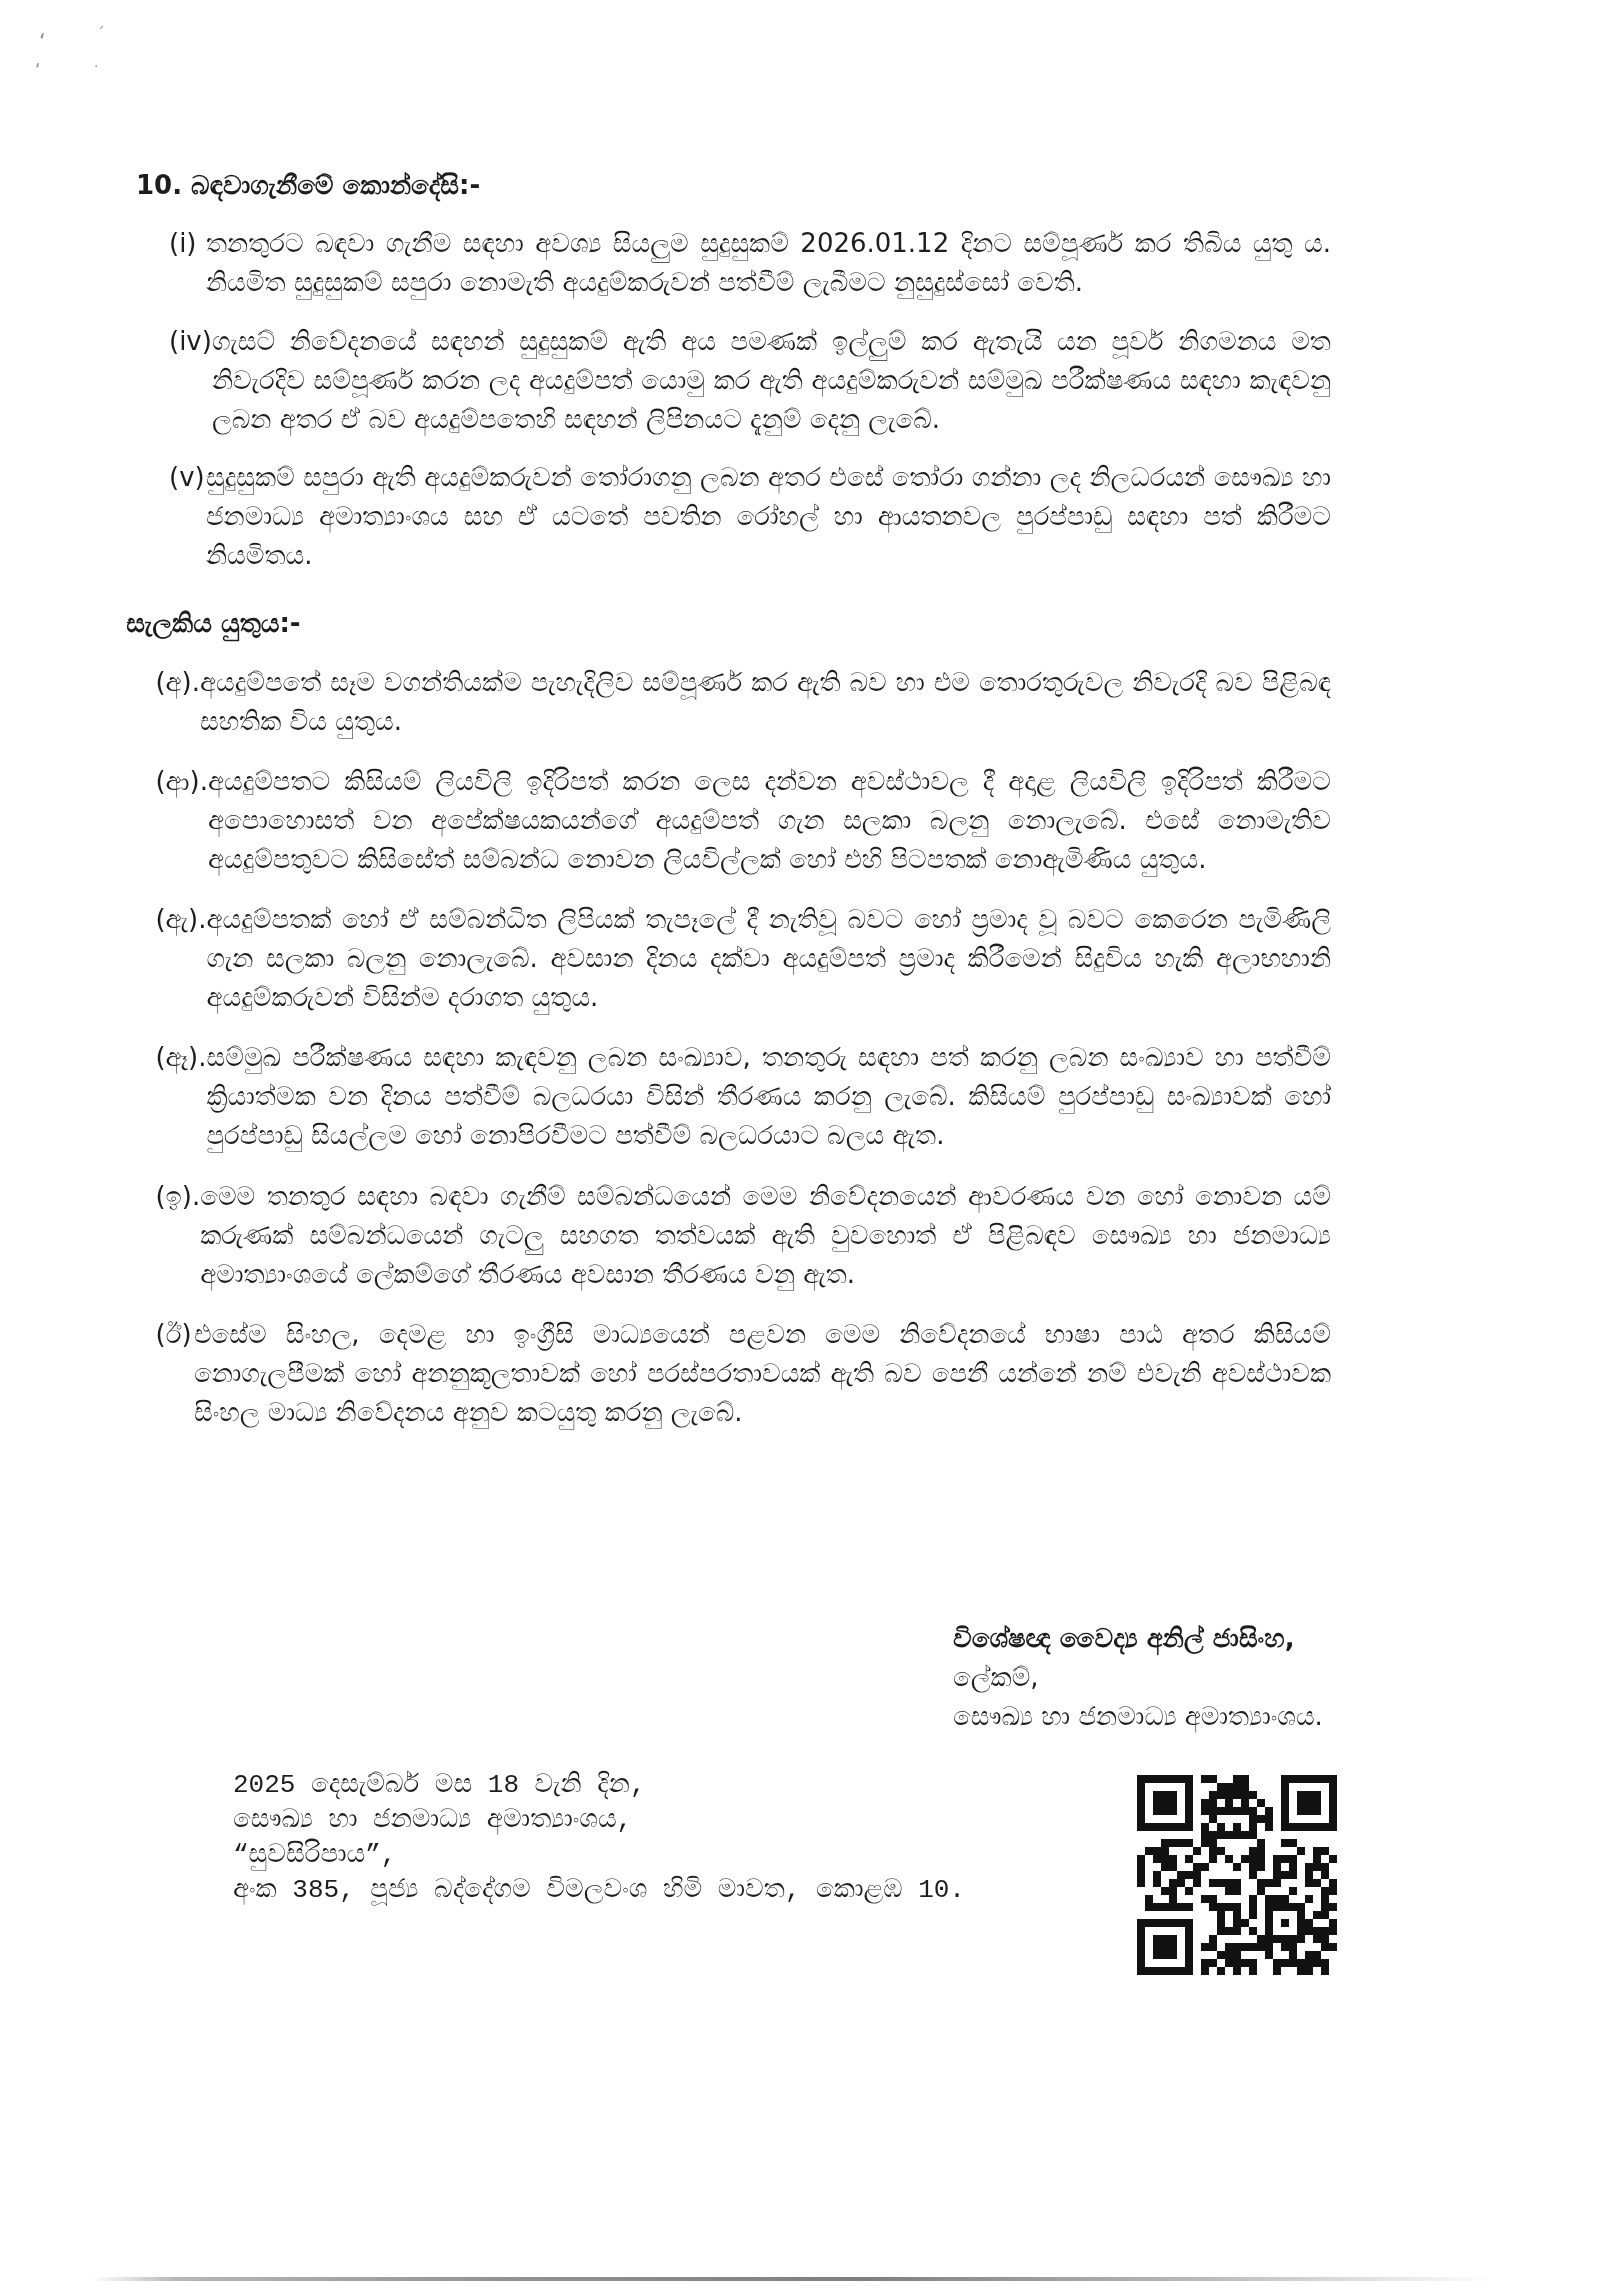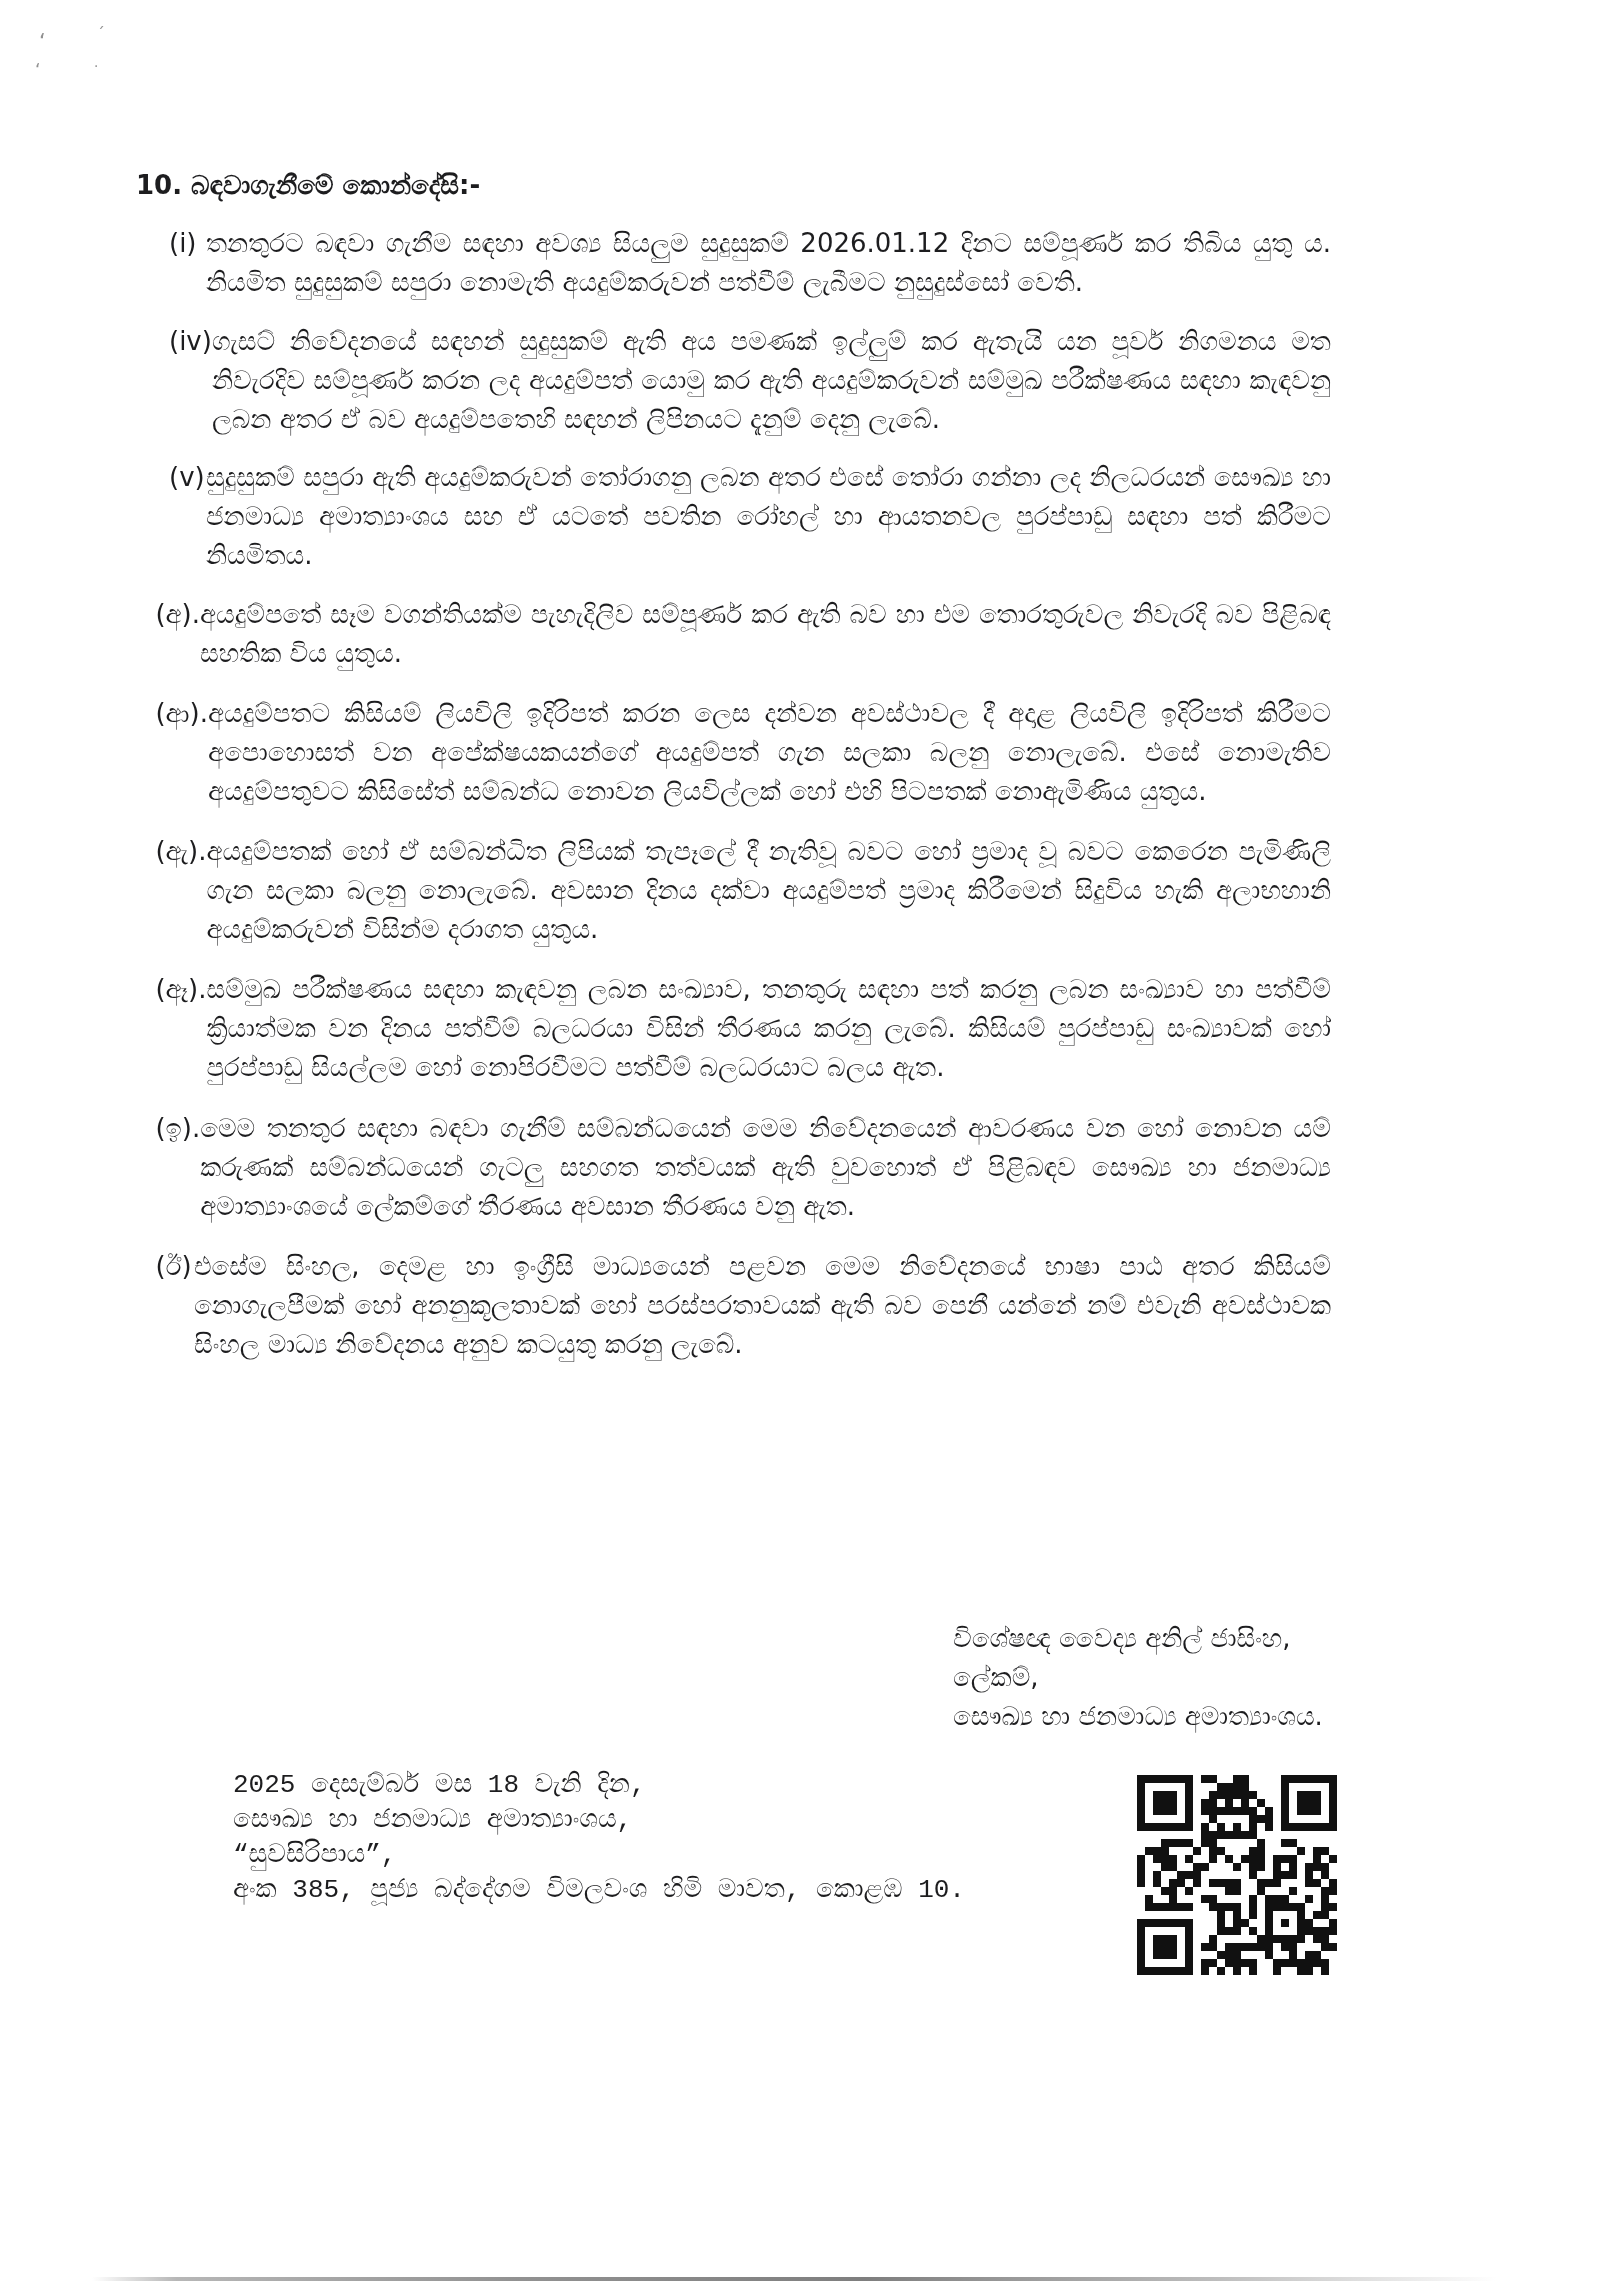--- a/index.html
+++ b/index.html
@@ -32,21 +32,21 @@
   .cond .lbl { flex:0 0 70px; padding-left:33px; box-sizing:border-box; text-align:left; }
   .cond .txt { flex:1; }
   .note { display:flex; margin-bottom:21.3px; }
   .note .lbl { flex:0 0 58px; padding-left:19.4px; box-sizing:border-box; text-align:left; }
   .note .txt { flex:1; }
 
   .signature {
     position:absolute; left:953px; top:1619px;
     font-size:26px; line-height:39px; text-align:left;
   }
-  .signature .name { font-weight:normal; }
+  .signature .name { font-weight:bold; }
 
   .addr {
     position:absolute; left:233px; top:1768px;
     font-size:26px; line-height:35px; text-align:left;font-family:Liberation Mono, monospace;
   }
 
   .qr {
     position:absolute; left:1137px; top:1766px;
     width:200px; height:217px;
   }
@@ -85,20 +85,21 @@
     </div>
     <div class="cond">
       <span class="lbl">(iv)</span>
       <span class="txt">ගැසට් නිවේදනයේ සඳහන් සුදුසුකම් ඇති අය පමණක්  ඉල්ලුම් කර ඇතැයි යන පූර්ව නිගමනය මත නිවැරදිව සම්පූර්ණ කරන ලද අයදුම්පත් යොමු කර ඇති අයදුම්කරුවන් සම්මුඛ පරීක්ෂණය සඳහා කැඳවනු ලබන අතර ඒ බව අයදුම්පතෙහි සඳහන් ලිපිනයට දැනුම් දෙනු ලැබේ.</span>
     </div>
     <div class="cond">
       <span class="lbl">(v)</span>
       <span class="txt">සුදුසුකම් සපුරා ඇති අයදුම්කරුවන් තෝරාගනු ලබන අතර එසේ තෝරා ගන්නා ලද නිලධරයන් සෞඛ්‍ය හා ජනමාධ්‍ය අමාත්‍යාංශය සහ ඒ යටතේ පවතින රෝහල් හා ආයතනවල පුරප්පාඩු සඳහා පත් කිරීමට නියමිතය.</span>
     </div>
 
+    <div class="notes-heading">සැලකිය යුතුය:-</div>
 
     <div class="note">
       <span class="lbl">(අ).</span>
       <span class="txt">අයදුම්පතේ සෑම වගන්තියක්ම පැහැදිලිව සම්පූර්ණ කර ඇති බව හා එම තොරතුරුවල නිවැරදි බව පිළිබඳ සහතික විය යුතුය.</span>
     </div>
     <div class="note">
       <span class="lbl">(ආ).</span>
       <span class="txt">අයදුම්පතට කිසියම් ලියවිලි ඉදිරිපත් කරන ලෙස දන්වන අවස්ථාවල දී අදාළ ලියවිලි ඉදිරිපත් කිරීමට අපොහොසත් වන අපේක්ෂයකයන්ගේ අයදුම්පත් ගැන සලකා බලනු නොලැබේ. එසේ නොමැතිව අයදුම්පතුවට කිසිසේත් සම්බන්ධ නොවන ලියවිල්ලක් හෝ එහි පිටපතක් නොඇමිණිය යුතුය.</span>
     </div>
     <div class="note">

